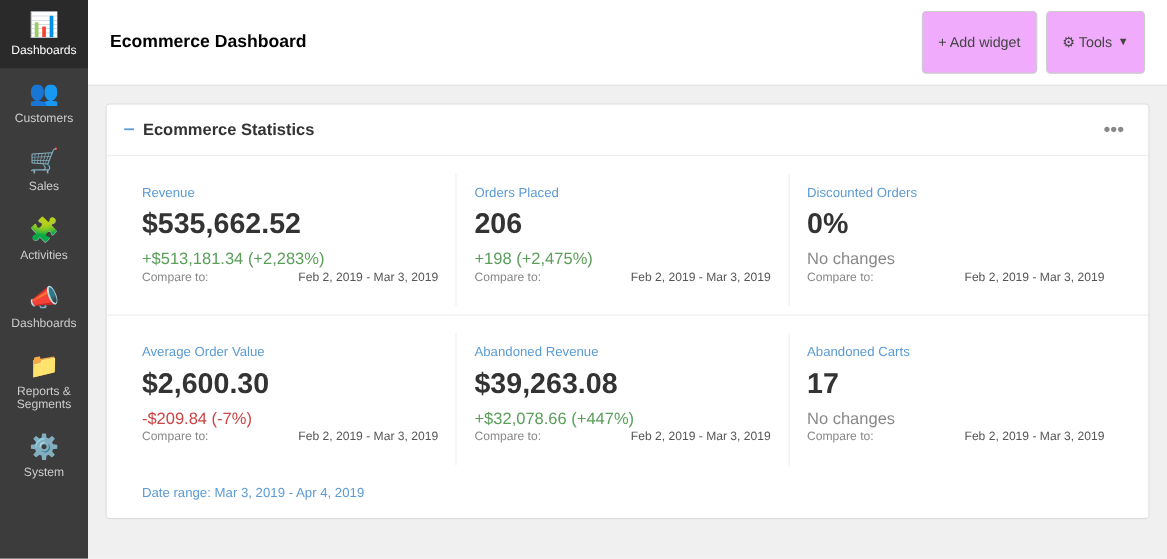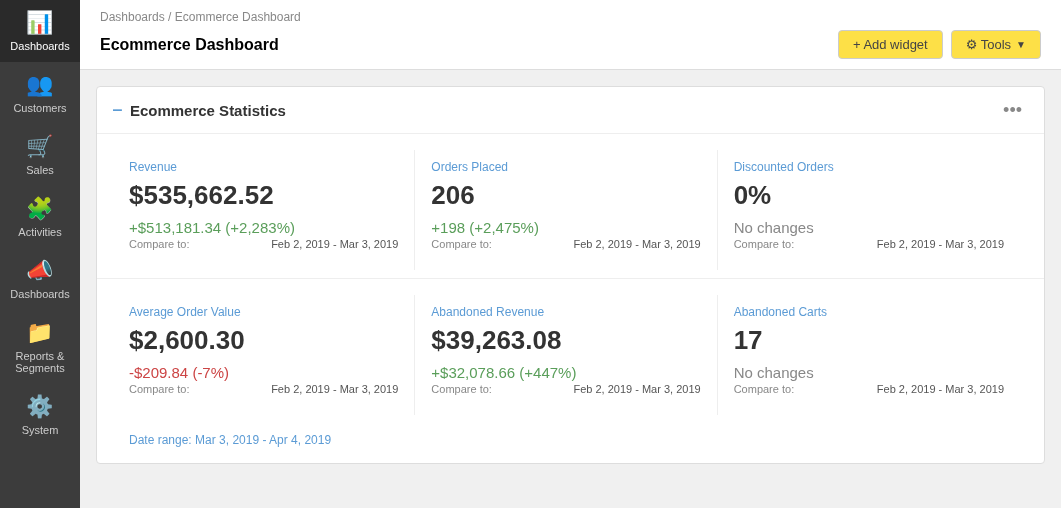--- a/index.html
+++ b/index.html
@@ -62,24 +62,24 @@
     .page-title {
       font-size: 16px;
       font-weight: bold;
       color: #000000;
     }
     .header-buttons {
       display: flex;
       gap: 8px;
     }
     .btn {
-      padding: 6px 14px;
+      padding: 20px 14px;
       border: 1px solid #ccc;
       border-radius: 4px;
-      background: #fde047;
+      background: #f0abfc;
       cursor: pointer;
       font-size: 13px;
       color: #444;
       display: flex;
       align-items: center;
       gap: 5px;
     }
 
     
     .content {
@@ -215,21 +215,20 @@
   </div>
   <div class="sidebar-item">
     <span class="icon">⚙️</span>
     <span>System</span>
   </div>
 </nav>
 
 <div class="main">
 
   <div class="header">
-    <div class="breadcrumb">Dashboards / Ecommerce Dashboard</div>
     <div class="header-row">
       <h1 class="page-title">Ecommerce Dashboard</h1>
       <div class="header-buttons">
         <button class="btn">+ Add widget</button>
         <button class="btn">
           <span>⚙ Tools</span>
           <span style="font-size:10px;">▼</span>
         </button>
       </div>
     </div>

